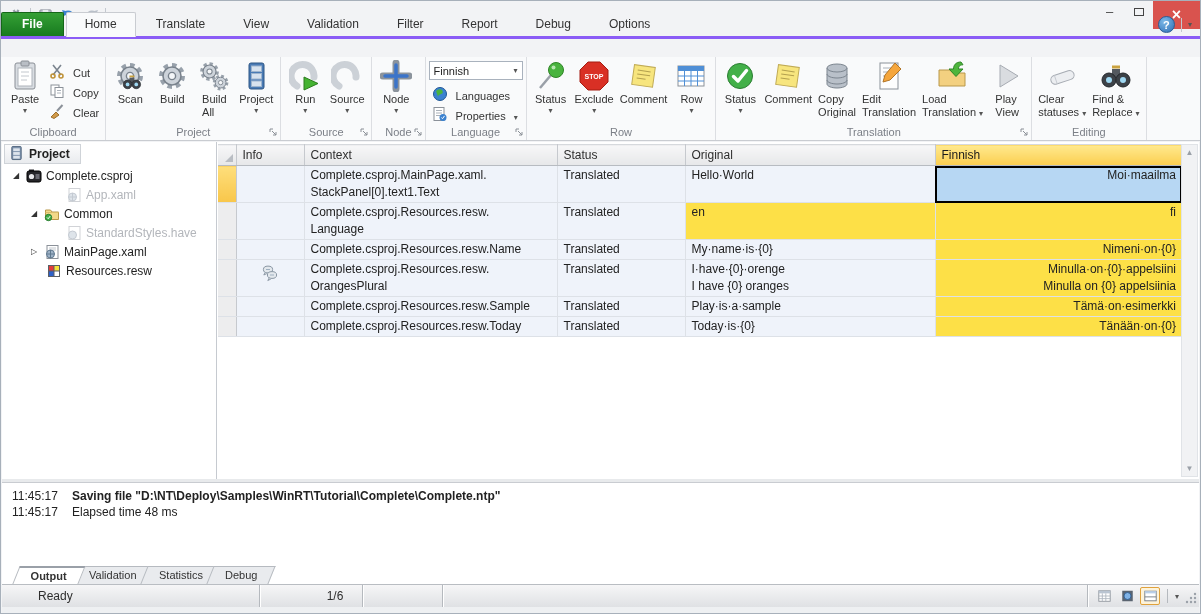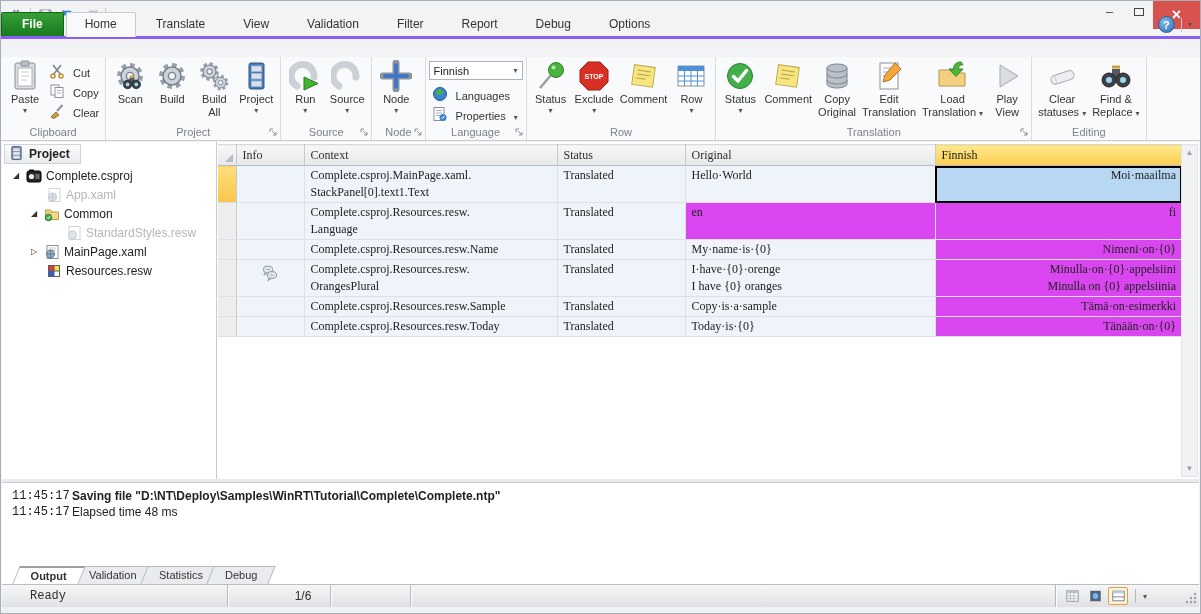--- a/index.html
+++ b/index.html
@@ -27,79 +27,79 @@
   .helpbtn { width:17px; height:17px; border-radius:50%; background:radial-gradient(circle at 35% 30%,#7db9e8,#2f6fb5); color:#fff; font-size:11px; font-weight:bold; display:flex; align-items:center; justify-content:center; border:1px solid #2a5d96; }
   .helpzone .sep { width:1px; height:14px; background:#c3c8cf; }
   .helpzone .ddv { font-size:8px; color:#555; }
 
   
   .ribbon { position:absolute; top:56px; left:0; right:0; height:84px; background:#f9fafb; display:flex; border-bottom:1px solid #c9ccd1; }
   .rgroup { display:flex; flex-direction:column; border-right:1px solid #dcdee2; padding:1px 3px 0 3px; }
   .rg-body { flex:1; display:flex; align-items:flex-start; }
   .rg-label { height:16px; font-size:11px; color:#7b7f87; text-align:center; position:relative; padding:0 10px; display:flex; align-items:center; justify-content:center; }
   .launcher { position:absolute; right:0px; bottom:2px; }
-  .lbtn { display:flex; flex-direction:column; align-items:center; padding:2px 3px 0 3px; font-size:11px; color:#333; text-align:center; line-height:13px; min-width:42px; }
+  .lbtn { display:flex; flex-direction:column; align-items:center; padding:2px 3px 0 3px; font-size:11px; color:#333; text-align:left; line-height:13px; min-width:42px; }
   .lbtn .ic { width:32px; height:32px; margin-bottom:1px; }
   .dd { font-size:8px; color:#555; line-height:9px; }
   .pre { white-space:pre-line; }
   .sstack { display:flex; flex-direction:column; justify-content:flex-start; gap:1px; padding-top:2px; }
   .sbtn { display:flex; align-items:flex-end; gap:8px; font-size:11px; height:19px; padding:0 3px; color:#333; }
   .sbtn .ic16 { width:16px; height:16px; }
   .combobox { width:94px; height:19px; background:#fff; border:1px solid #a9b2bd; display:flex; align-items:center; justify-content:space-between; padding:0 4px; font-size:11px; margin:1px 0 2px 0; }
 
   
   .main { position:absolute; top:141px; left:1px; right:1px; height:337px; background:#fff; }
   .treepanel { position:absolute; left:0; top:0; bottom:0; width:215px; border-right:1px solid #c6cad0; background:#fff; }
   .tree-header { height:24px; display:flex; align-items:center; padding:2px 2px; }
   .tree-header-btn { display:flex; align-items:center; gap:5px; background:linear-gradient(#fbfbfc,#e9ebee); border:1px solid #cfd3d8; height:20px; padding:0 10px 0 4px; font-weight:bold; font-size:12px; }
   .titem { height:19px; display:flex; align-items:center; gap:4px; font-size:12px; }
   .titem .arrow { width:12px; font-size:8px; color:#333; text-align:center; }
   .titem .arrow.open { font-size:8px; }
   .titem .ticon { width:16px; height:16px; }
   .titem .dim { color:#b3b6bb; }
 
   .tablewrap { position:absolute; left:216px; top:2px; right:20px; bottom:0; background:#fff; }
-  table.grid { border-collapse:collapse; table-layout:fixed; width:964px;font-family:Liberation Serif, serif; }
+  table.grid { border-collapse:collapse; table-layout:fixed; width:964px; }
   .grid col.c-ind { width:18px; } .grid col.c-info { width:68px; } .grid col.c-ctx { width:253px; }
   .grid col.c-st { width:128px; } .grid col.c-or { width:250px; } .grid col.c-fi { width:247px; }
   .grid th { height:21px; background:linear-gradient(#f7f7f8,#e6e7e9); border-right:1px solid #c6c9ce; border-bottom:1px solid #b7bbc1; border-top:1px solid #d6d9dd; font-weight:normal; text-align:left; padding:0 6px; font-size:12px; color:#2e2e2e; }
   .grid th.finnish { background:linear-gradient(#ffe98e,#fbce4f); border-right:none; color:#1a1a1a; }
   .grid th.corner { padding:0; position:relative; }
   .corner-tri { position:absolute; right:3px; bottom:3px; width:0; height:0; border-left:8px solid transparent; border-bottom:8px solid #b9bdc3; }
   .grid td { border-right:1px solid #dde1e7; border-bottom:1px solid #dde1e7; padding:1px 6px; vertical-align:top; font-size:12px; line-height:17px; }
   .grid td.ind { background:#ededee; border-right:1px solid #c6c9ce; padding:0; }
   .grid td.ind.sel { background:linear-gradient(#fede7b,#f8c64a); }
   .grid td.tint { background:#eff3fa; }
-  .grid td.white { background:#d946ef; }
+  .grid td.white { background:#fde047; }
   .grid td.fcell { border-right:none;text-align:right; }
   .grid td.fsel { background:#b7d7f3; outline:2px solid #000; outline-offset:-2px; }
   .infocell { text-align:center; padding-top:4px !important; }
 
   .vscroll { position:absolute; right:1px; top:2px; bottom:2px; width:17px; background:#f1f2f4; border:1px solid #e0e3e7; display:flex; flex-direction:column; justify-content:space-between; align-items:center; }
   .varrow { font-size:8px; color:#9aa0a8; padding:3px 0; }
 
   
   .hsplit { position:absolute; top:478px; left:1px; right:1px; height:3px; background:#e8eaec; }
   .output { position:absolute; top:481px; left:1px; right:1px; height:81px; background:#fff; border-top:1px solid #c9ccd1; padding-top:5px; }
   .oline { display:flex; font-size:12px; line-height:16px; }
-  .oline .otime { width:60px; padding-left:10px; flex:none;font-family:Liberation Mono, monospace; }
+  .oline .otime { width:60px; padding-left:10px; flex:none; }
   .oline .omsg { padding-left:10px; }
   .oline.bold .omsg { font-weight:bold; }
 
   
   .btabs { position:absolute; top:562px; left:1px; right:1px; height:22px; background:#fff; display:flex; align-items:flex-end; padding-left:14px; border-bottom:1px solid #b9bdc2; }
   .btab { height:18px; padding:2px 14px; transform:skewX(-22deg); border:1px solid #b6bac0; border-bottom:none; background:#e9ebee; margin-right:-8px; }
   .btab span { display:block; transform:skewX(22deg); font-size:11px; color:#333; }
   .btab.active { background:#fff; z-index:2; position:relative; border-top:2px solid #9aa0a8; }
   .btab.active span { font-weight:bold; }
 
   
   .statusbar { position:absolute; top:584px; left:1px; right:1px; height:22px; background:linear-gradient(#f6f6f7,#dfe1e4); display:flex; align-items:stretch; font-size:12px; color:#2e2e2e; }
   .sseg { border-right:1px solid #b5b9be; box-shadow:1px 0 0 #fff; display:flex; align-items:center;padding-left:48px; }
-  .sseg.ready { width:226px; padding-left:28px;font-family:Liberation Mono, monospace; }
+  .sseg.ready { width:258px; padding-left:36px; }
   .sseg.pos { width:103px; justify-content:center; }
   .sseg.s3 { width:80px; }
   .sseg.s4 { width:645px; }
   .sbicons { display:flex; align-items:center; gap:3px; padding-left:6px; }
   .vbtn { width:20px; height:18px; display:flex; align-items:center; justify-content:center; border:1px solid transparent; border-radius:2px; }
   .vbtn.active { border:1px solid #e0a23c; background:#fdf3da; }
   .sb-sep { width:1px; height:14px; background:#b5b9be; margin:0 4px; }
   .sb-dd { font-size:8px; color:#555; }
   .grip { position:absolute; right:2px; bottom:3px; width:12px; height:12px; }
 
@@ -514,21 +514,21 @@
       <div class="titem" style="padding-left:8px">
         <span class="arrow open">◢</span>
         <span class="ticon"><svg width="16" height="16" viewBox="0 0 16 16">
               <rect x="3" y="1.5" width="5" height="3" fill="#26262a"></rect>
               <rect x="1" y="3" width="14" height="11" rx="2" fill="#26262a" stroke="#000"></rect>
               <circle cx="5.5" cy="8.5" r="2.6" fill="#e8e8ea"></circle>
               <rect x="9.5" y="6" width="4" height="5" fill="#6a6a72"></rect>
             </svg></span>
         <span>Complete.csproj</span>
       </div>
-      <div class="titem" style="padding-left:44px">
+      <div class="titem" style="padding-left:64px">
         <span class="ticon" style="opacity:.45"><svg width="16" height="16" viewBox="0 0 16 16">
               <rect x="3" y="1.5" width="11" height="13" fill="#fff" stroke="#9aa0a8"></rect>
               <circle cx="6.5" cy="10" r="4" fill="#b8c4d2" stroke="#7d8b9c"></circle>
               <path d="M2.5 10 h8 M6.5 6 v8" stroke="#7d8b9c" fill="none" transform="translate(0 0)"></path>
             </svg></span>
         <span class="dim">App.xaml</span>
       </div>
       <div class="titem" style="padding-left:26px">
         <span class="arrow open">◢</span>
         <span class="ticon"><svg width="16" height="16" viewBox="0 0 16 16">
@@ -537,21 +537,21 @@
               <circle cx="4.5" cy="11.5" r="3.2" fill="#3fae46" stroke="#2a7d31"></circle>
               <path d="M3 11.5 l1.2 1.2 2-2.6" stroke="#fff" fill="none"></path>
             </svg></span>
         <span>Common</span>
       </div>
       <div class="titem" style="padding-left:64px">
         <span class="ticon" style="opacity:.45"><svg width="16" height="16" viewBox="0 0 16 16">
               <rect x="3" y="1.5" width="11" height="13" fill="#fff" stroke="#9aa0a8"></rect>
               <circle cx="6.5" cy="10" r="4" fill="#b8c4d2" stroke="#7d8b9c"></circle>
             </svg></span>
-        <span class="dim">StandardStyles.resw</span>
+        <span class="dim">StandardStyles.have</span>
       </div>
       <div class="titem" style="padding-left:26px">
         <span class="arrow">▷</span>
         <span class="ticon"><svg width="16" height="16" viewBox="0 0 16 16">
               <rect x="3" y="1.5" width="11" height="13" fill="#fff" stroke="#8b9199"></rect>
               <path d="M5 4 h7 M5 6 h7" stroke="#c3c8ce"></path>
               <circle cx="6.5" cy="10" r="4" fill="#9fb3c8" stroke="#60798f"></circle>
               <path d="M2.5 10 h8 M6.5 6 v8" stroke="#60798f" fill="none"></path>
             </svg></span>
         <span>MainPage.xaml</span>
@@ -636,21 +636,21 @@
             <td class="tint pre">I·have·{0}·orenge
 I have {0} oranges</td>
             <td class="fcell white pre">Minulla·on·{0}·appelsiini
 Minulla on {0} appelsiinia</td>
           </tr>
           <tr style="height:20px">
             <td class="ind"></td>
             <td class="tint"></td>
             <td class="tint">Complete.csproj.Resources.resw.Sample</td>
             <td class="tint">Translated</td>
-            <td class="tint">Copy·is·a·sample</td>
+            <td class="tint">Play·is·a·sample</td>
             <td class="fcell white">Tämä·on·esimerkki</td>
           </tr>
           <tr style="height:19px">
             <td class="ind"></td>
             <td class="tint"></td>
             <td class="tint">Complete.csproj.Resources.resw.Today</td>
             <td class="tint">Translated</td>
             <td class="tint">Today·is·{0}</td>
             <td class="fcell white">Tänään·on·{0}</td>
           </tr>

